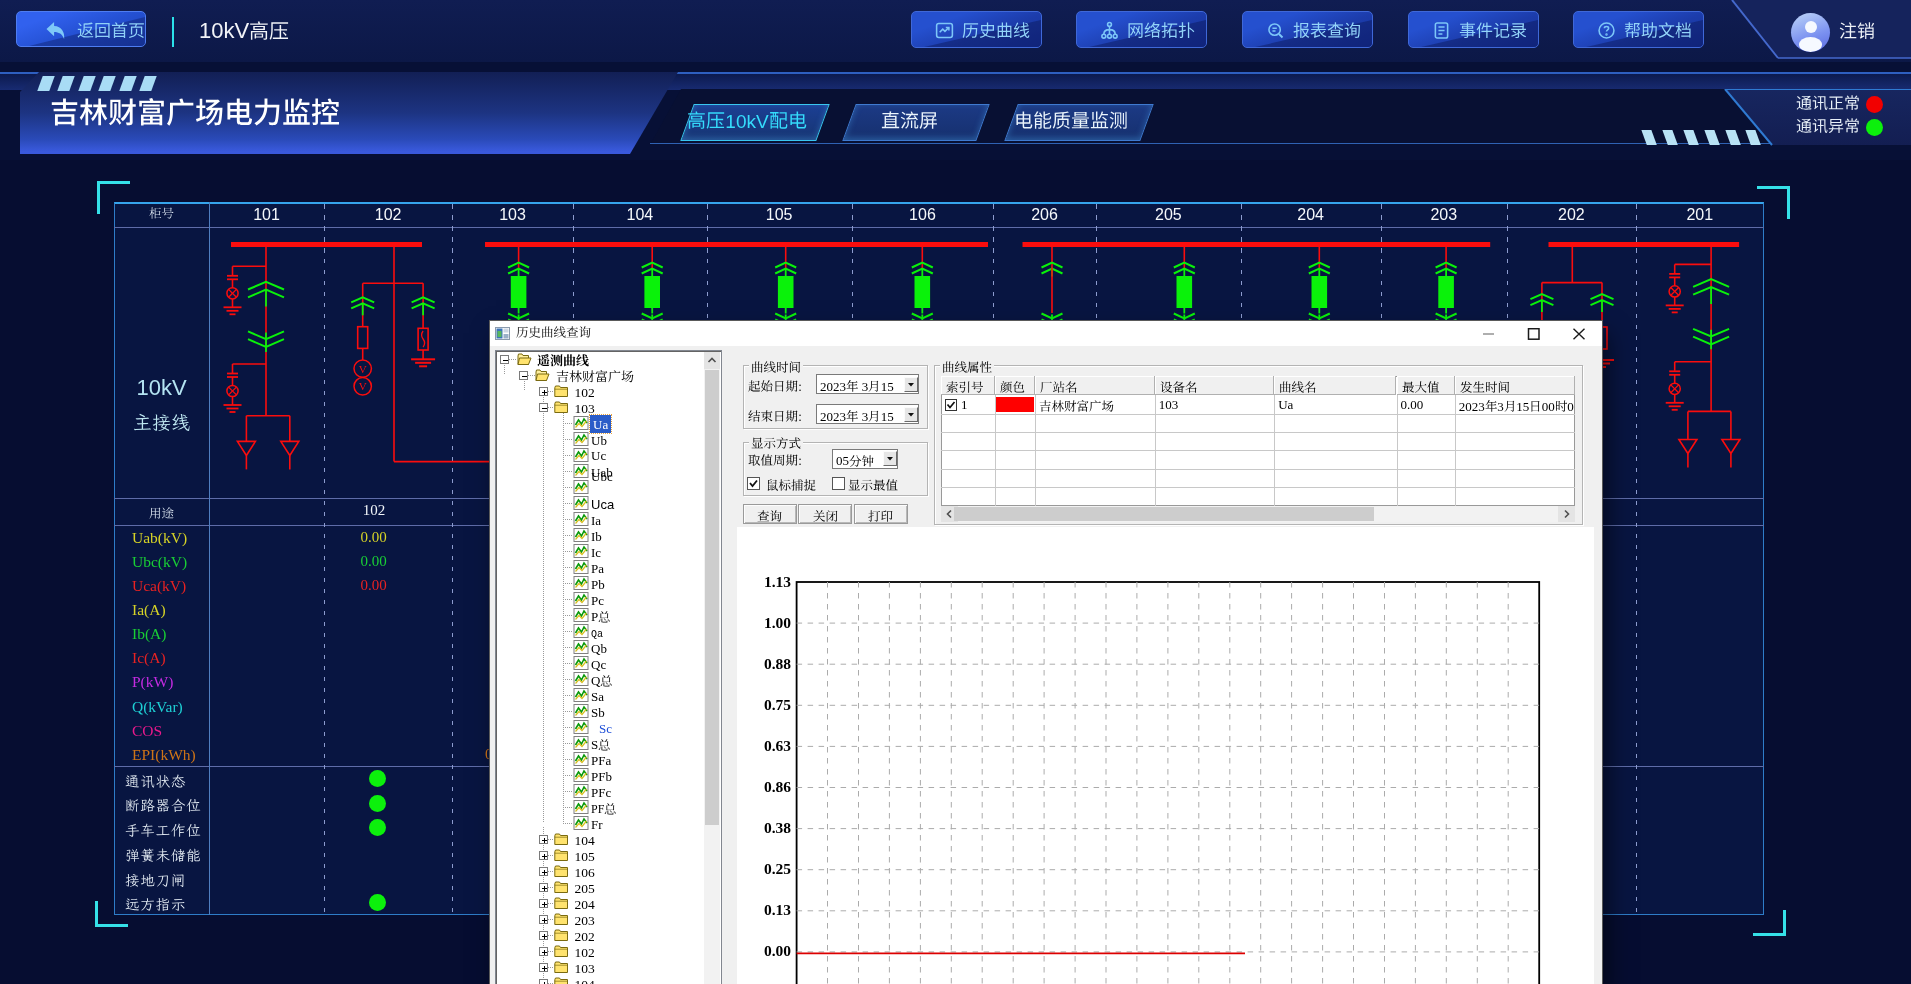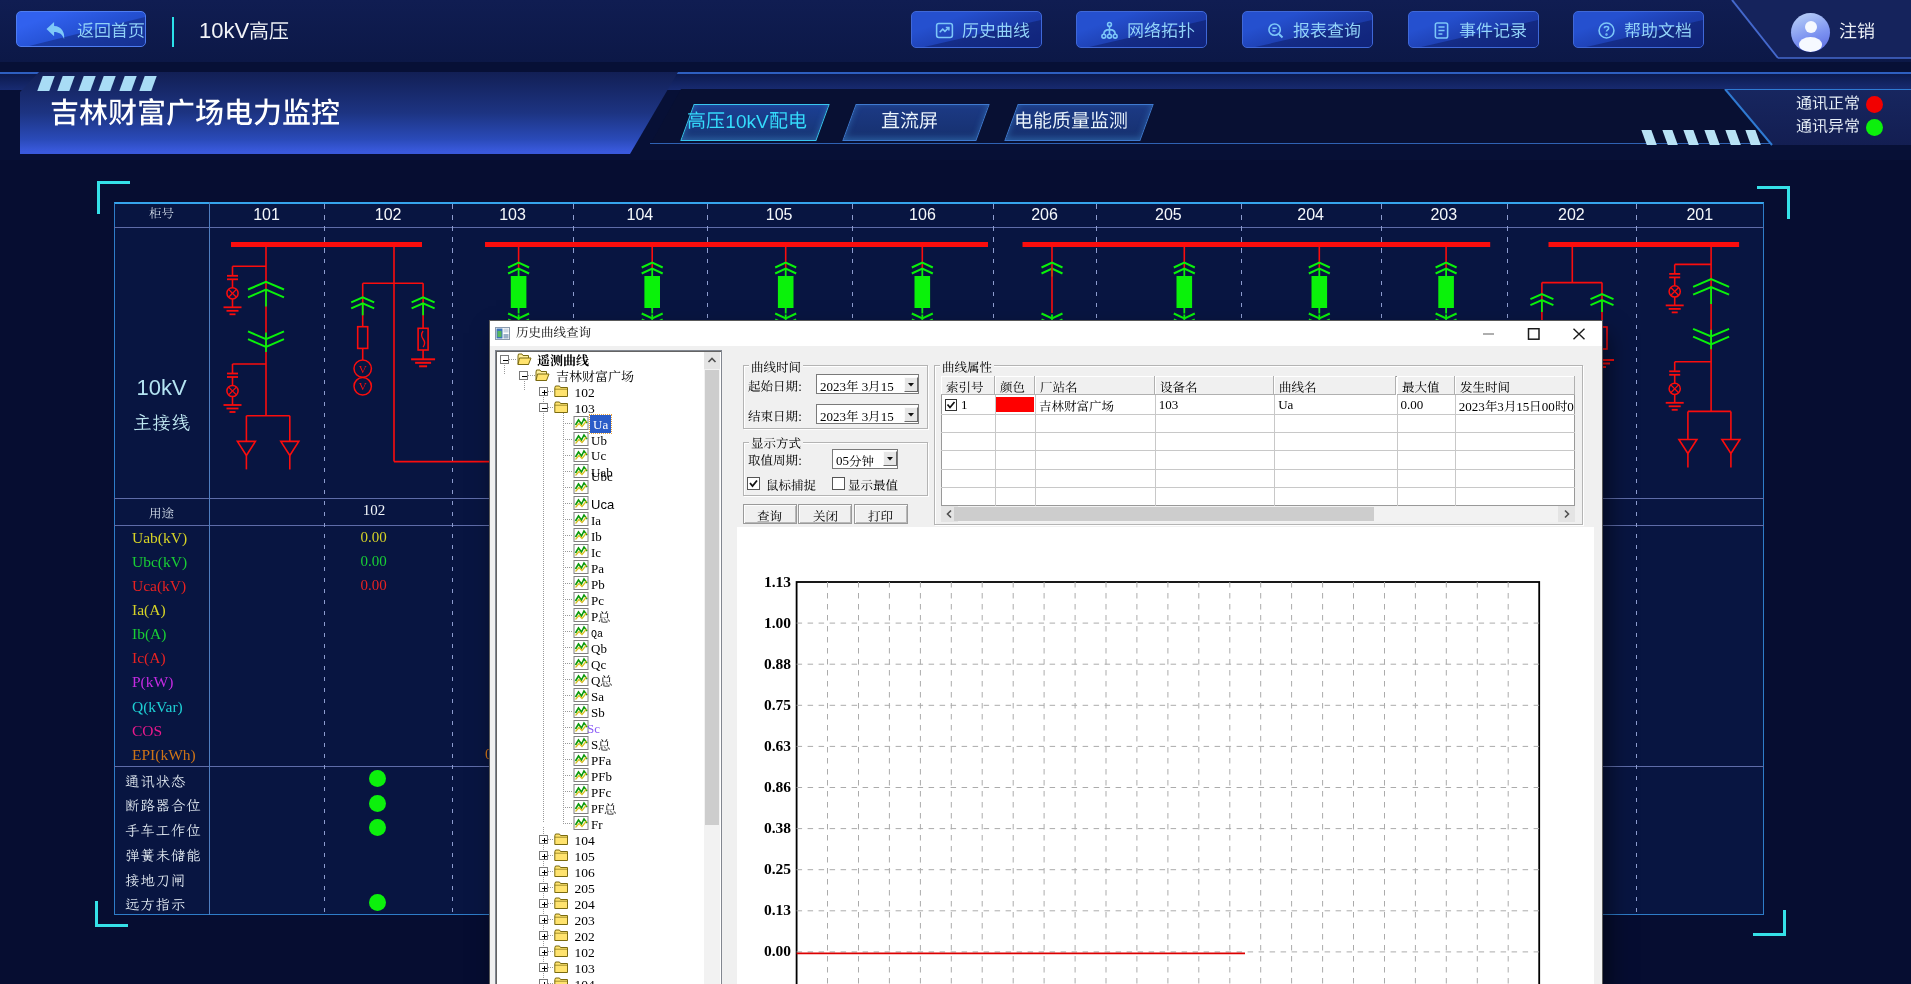--- a/index.html
+++ b/index.html
@@ -725,21 +725,21 @@
         <polyline points="2.5,9 5.5,4 8.5,8 11,3 14,7" fill="none" stroke="#0a9a0a" stroke-width="1.6"></polyline>
         <polyline points="2.5,11.5 6,7.5 9,10.5 13.5,5" fill="none" stroke="#d8c020" stroke-width="1.2"></polyline>
       </svg>
       <div class="abs" style="left:101px;top:382.5px;color:#000"><span style="font-family:'Liberation Serif',serif;font-size:13px">Sb</span></div>
       <div class="abs" style="left:72.8px;top:406.5px;width:10px;height:1px;background:repeating-linear-gradient(90deg,#9a9a9a 0 1px,transparent 1px 2px)"></div>
       <svg class="abs" style="left:83px;top:399.5px" width="16" height="14" viewBox="0 0 16 14">
         <rect x="1" y="0.5" width="14" height="13" fill="#fff" stroke="#808080"></rect>
         <polyline points="2.5,9 5.5,4 8.5,8 11,3 14,7" fill="none" stroke="#0a9a0a" stroke-width="1.6"></polyline>
         <polyline points="2.5,11.5 6,7.5 9,10.5 13.5,5" fill="none" stroke="#d8c020" stroke-width="1.2"></polyline>
       </svg>
-      <div class="abs" style="left:97px;top:398.5px;color:#8b5cf6"><span style="font-family:'Liberation Serif',serif;font-size:13px">Sc</span></div>
+      <div class="abs" style="left:109px;top:398.5px;color:#1d4ed8"><span style="font-family:'Liberation Serif',serif;font-size:13px">Sc</span></div>
       <div class="abs" style="left:72.8px;top:422.5px;width:10px;height:1px;background:repeating-linear-gradient(90deg,#9a9a9a 0 1px,transparent 1px 2px)"></div>
       <svg class="abs" style="left:83px;top:415.5px" width="16" height="14" viewBox="0 0 16 14">
         <rect x="1" y="0.5" width="14" height="13" fill="#fff" stroke="#808080"></rect>
         <polyline points="2.5,9 5.5,4 8.5,8 11,3 14,7" fill="none" stroke="#0a9a0a" stroke-width="1.6"></polyline>
         <polyline points="2.5,11.5 6,7.5 9,10.5 13.5,5" fill="none" stroke="#d8c020" stroke-width="1.2"></polyline>
       </svg>
       <div class="abs" style="left:101px;top:414.5px;color:#000"><span style="font-family:'Liberation Serif',serif;font-size:13px">S</span><svg class="zh " style="width:12.50px;height:13.25px;" viewBox="0 -860 1000 1060" fill="currentColor">
           <path transform="translate(0,0)" d="M260 -835 249 -828C293 -787 349 -717 365 -663C436 -617 485 -760 260 -835ZM373 -245 277 -255V-15C277 38 296 52 390 52H534C733 52 769 42 769 10C769 -3 762 -11 737 -18L734 -131H722C711 -80 699 -36 691 -21C686 -12 681 -10 667 -9C649 -7 600 -6 537 -6H396C348 -6 343 -10 343 -27V-221C361 -224 371 -232 373 -245ZM177 -223 159 -224C157 -147 114 -76 72 -49C53 -36 42 -15 51 3C63 22 98 17 122 -2C159 -32 202 -108 177 -223ZM771 -229 759 -222C807 -169 868 -80 880 -13C950 40 1003 -116 771 -229ZM455 -288 443 -280C492 -240 546 -169 554 -110C619 -61 668 -210 455 -288ZM259 -300V-339H738V-285H748C769 -285 802 -300 803 -307V-602C820 -605 835 -612 841 -619L763 -679L728 -640H593C643 -686 695 -744 729 -788C750 -784 763 -791 769 -802L670 -842C643 -783 599 -699 561 -640H265L194 -673V-279H205C231 -279 259 -294 259 -300ZM738 -611V-368H259V-611Z"></path>
         </svg></div>
       <div class="abs" style="left:72.8px;top:438.5px;width:10px;height:1px;background:repeating-linear-gradient(90deg,#9a9a9a 0 1px,transparent 1px 2px)"></div>

